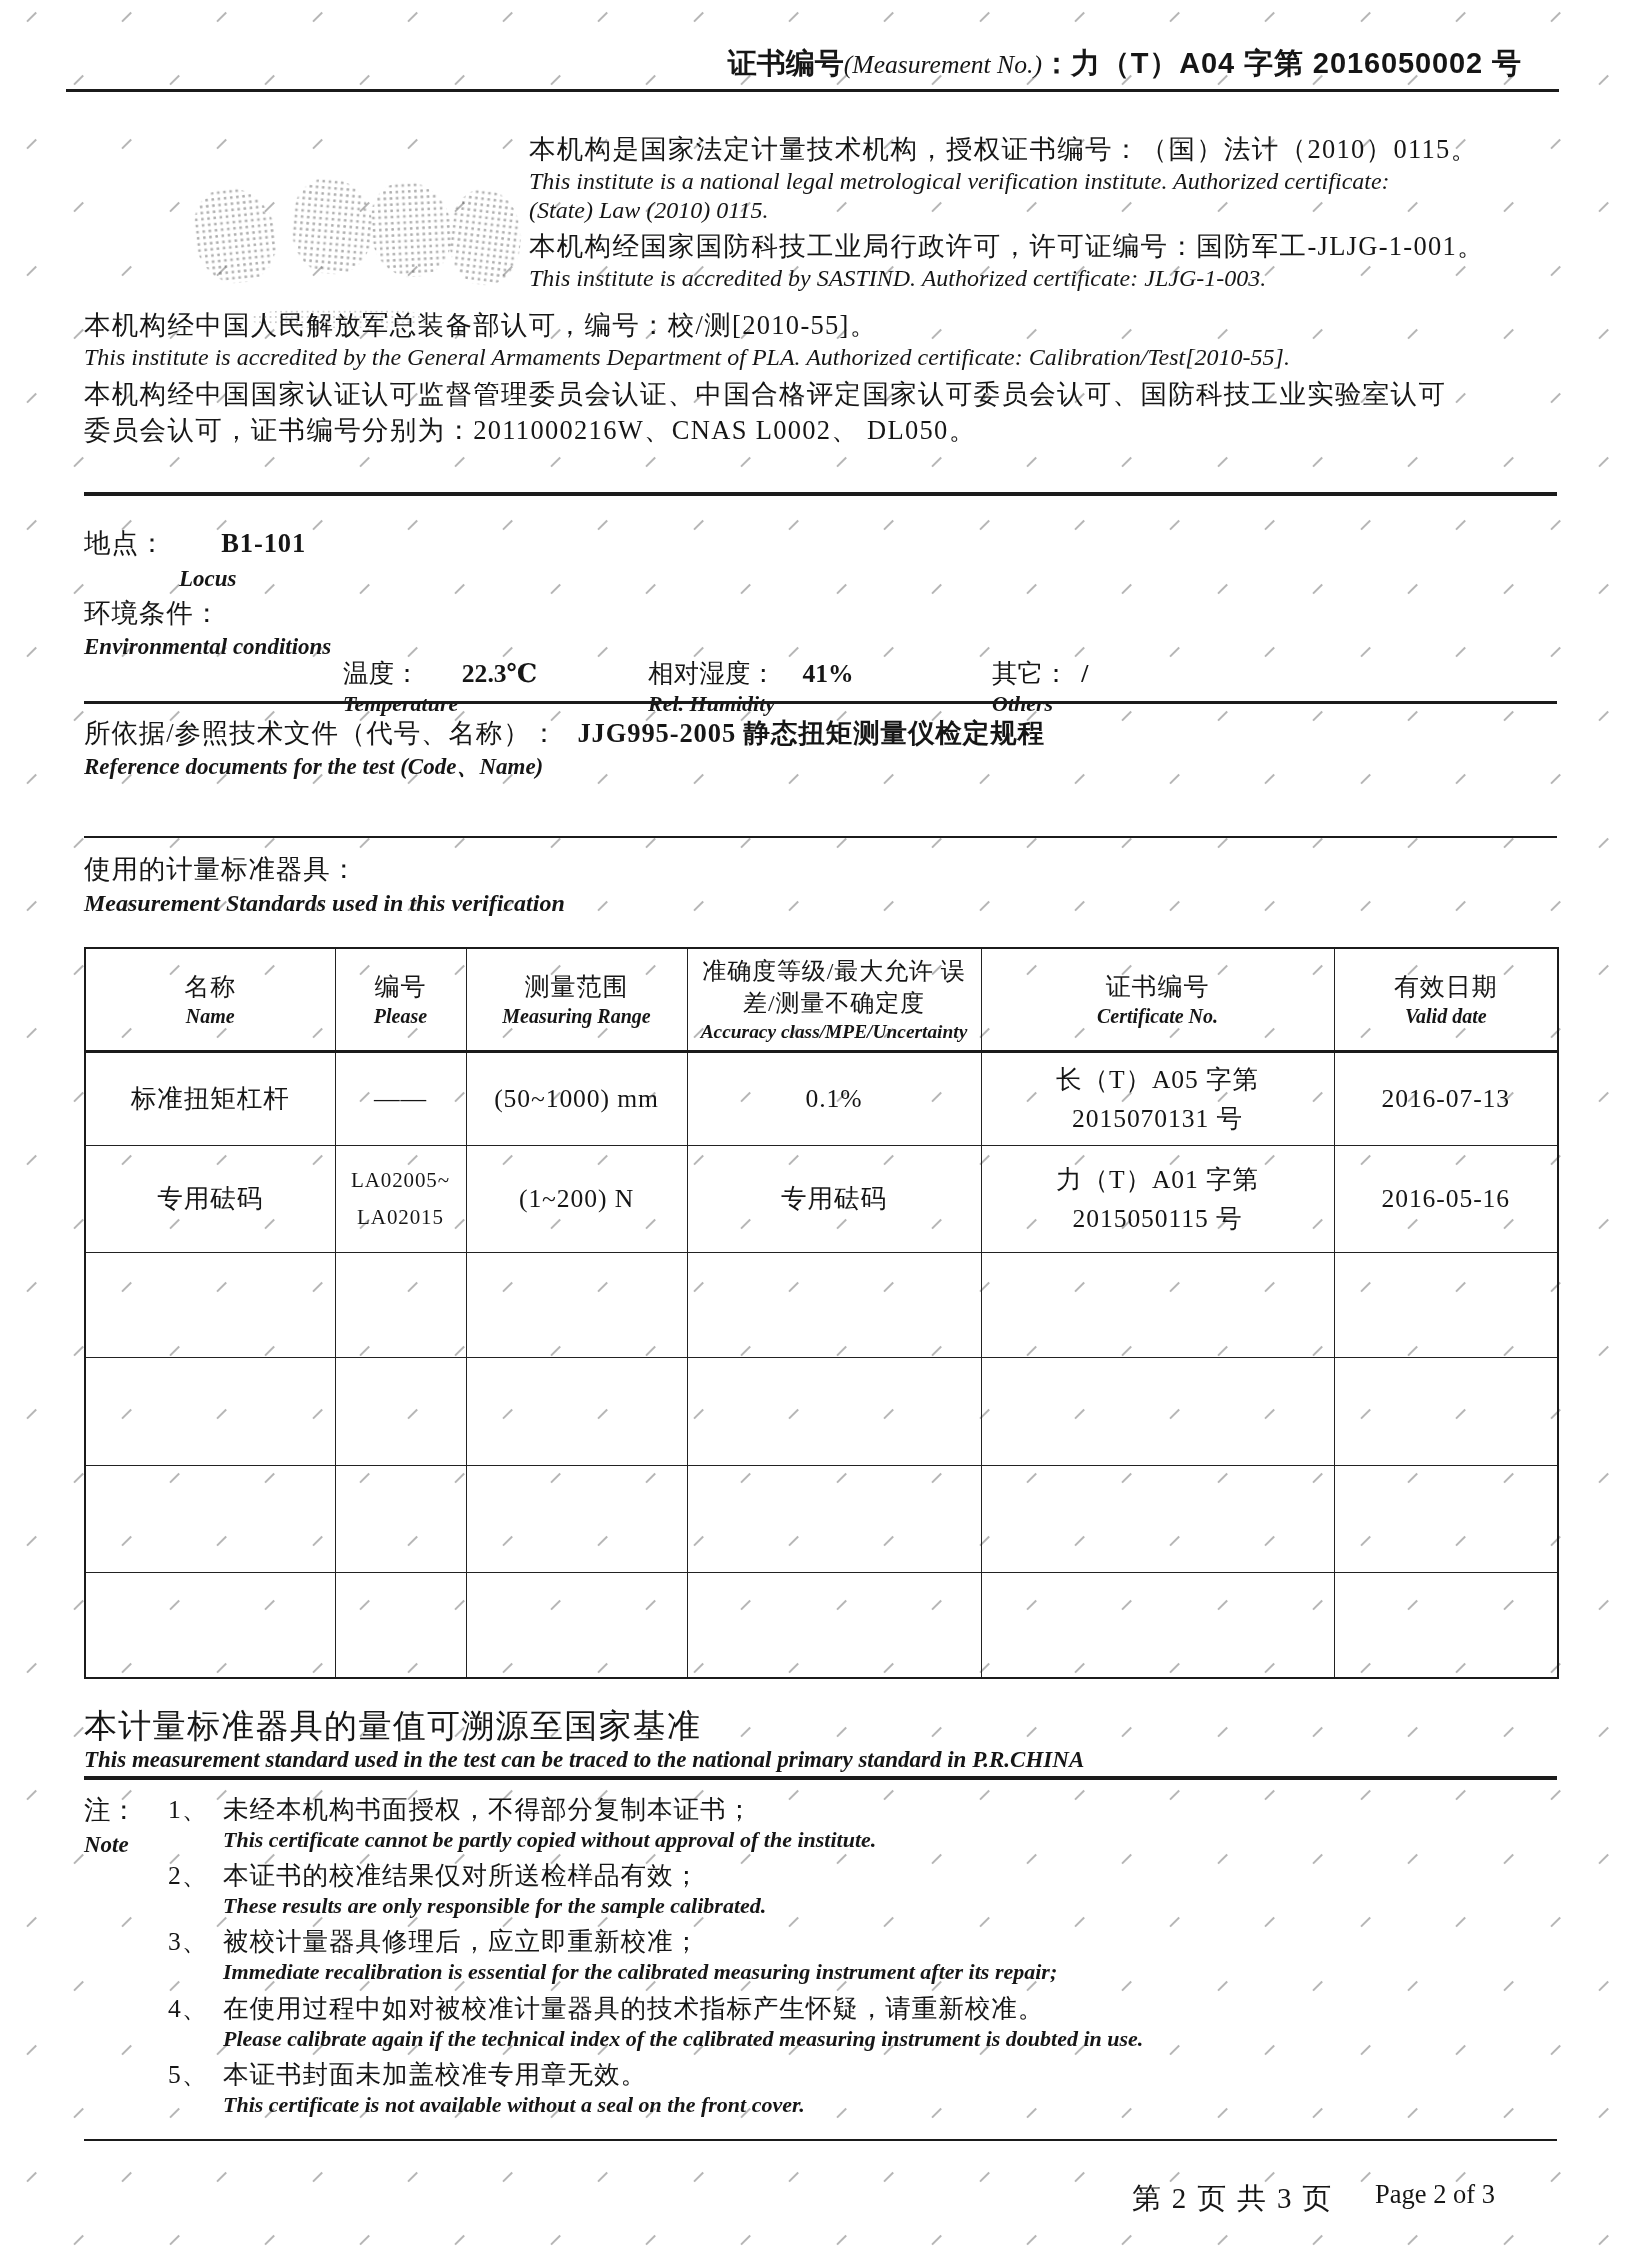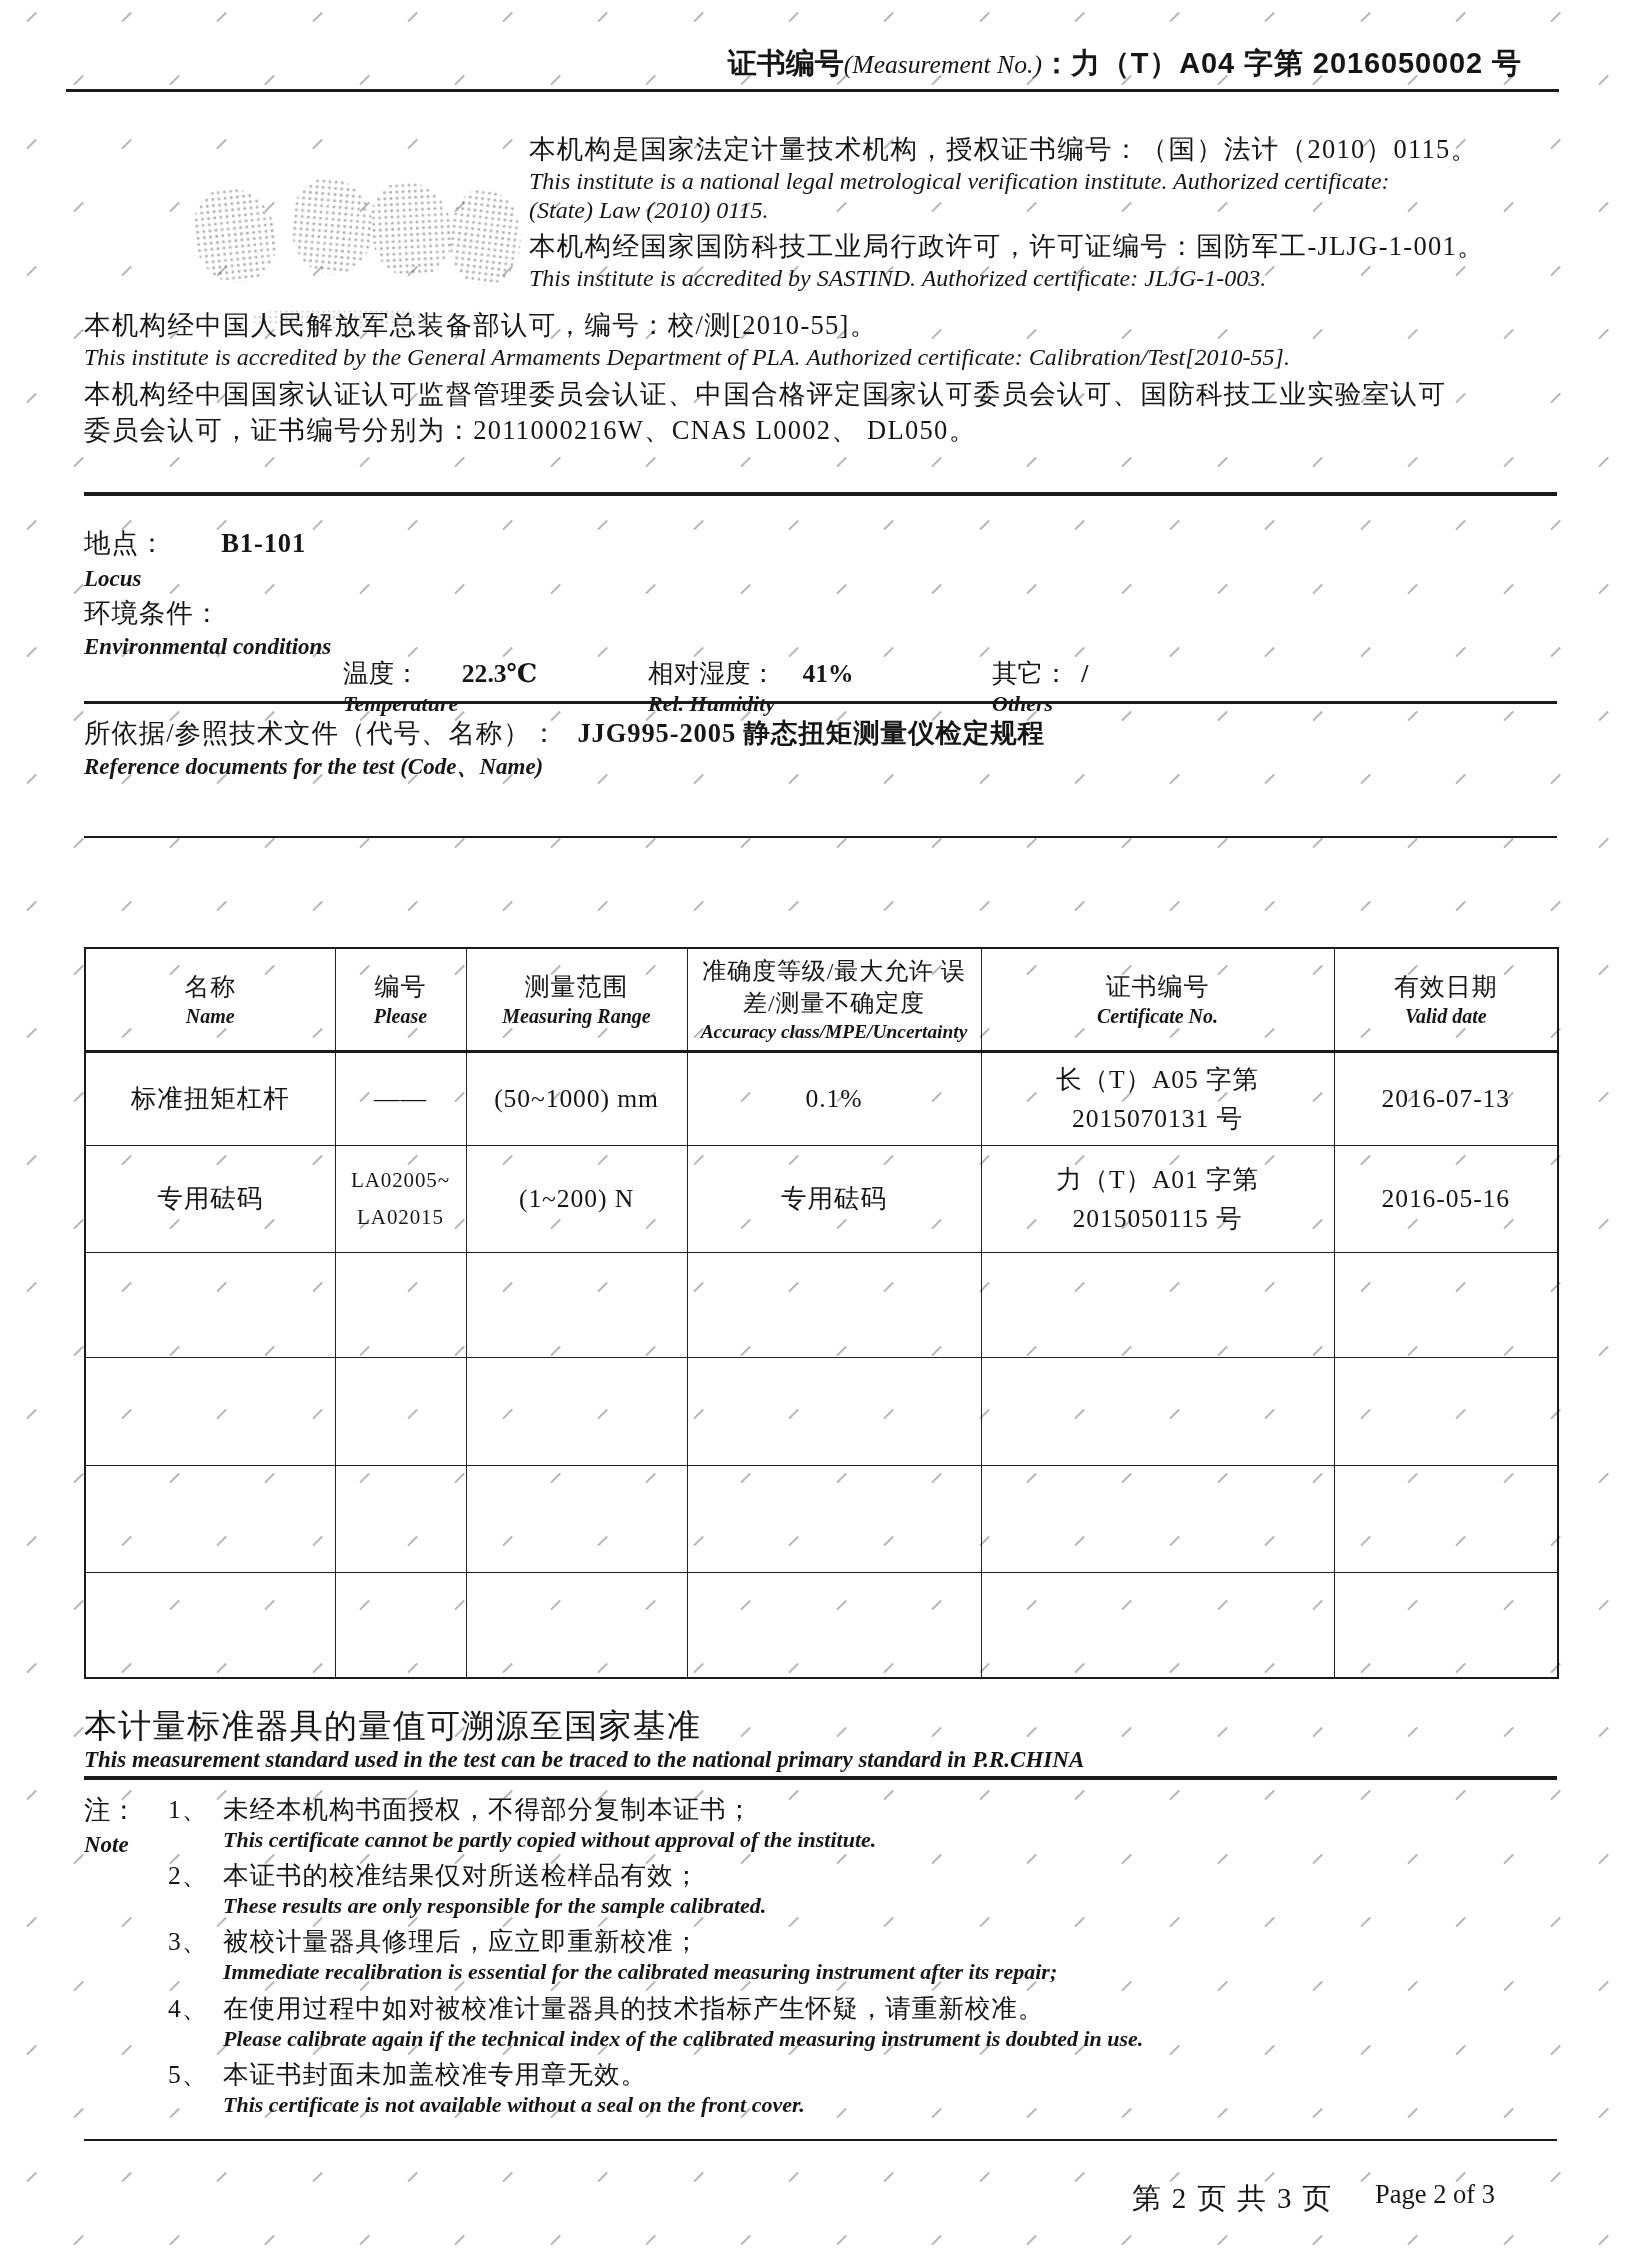--- a/index.html
+++ b/index.html
@@ -751,21 +751,21 @@
     <div class="acc-zh pre" style="margin-top:3.5px;">本机构经中国国家认证认可监督管理委员会认证、中国合格评定国家认可委员会认可、国防科技工业实验室认可
 委员会认可，证书编号分别为：2011000216W、CNAS L0002、  DL050。</div>
   </div>
 
   <div class="rule z" style="top:492px;left:84px;width:1473px;height:3.5px;"></div>
 
   <div class="locus z">
     <div class="zh">
       <span>地点：</span><span class="val" style="margin-left:55px;">B1-101</span>
     </div>
-    <div class="en-b" style="margin-top:3.5px;">Locus</div>
+    <div class="en-b" style="margin-top:3.5px;text-align:center;">Locus</div>
     <div class="zh" style="margin-top:3.5px;">环境条件：</div>
     <div class="en-b" style="margin-top:1.8px;">Environmental conditions</div>
   </div>
 
   <div class="env-row z">
     <div class="env-g" style="left:343px;">
       <div class="line1"><span>温度：</span><span class="val" style="margin-left:42px;">22.3℃</span></div>
       <div class="line2">Temperature</div>
     </div>
     <div class="env-g" style="left:648px;">
@@ -782,20 +782,24 @@
 
   <div class="reference z">
     <div class="zh">
       <span>所依据/参照技术文件（代号、名称）：</span><span class="val" style="margin-left:19.4px;">JJG995-2005 静态扭矩测量仪检定规程</span>
     </div>
     <div class="en-b" style="margin-top:1.8px;">Reference documents for the test (Code、Name)</div>
   </div>
 
   <div class="rule z" style="top:836px;left:84px;width:1473px;height:1.8px;"></div>
 
+  <div class="std-title z">
+    <div class="zh">使用的计量标准器具：</div>
+    <div class="en-b" style="font-size:24px;margin-top:1.8px;">Measurement Standards used in this verification</div>
+  </div>
 
   <table class="std z">
     <colgroup>
       <col style="width:250px;">
         <col style="width:131px;">
         <col style="width:221px;">
       <col style="width:294px;">
         <col style="width:353px;">
         <col style="width:224px;">
     </colgroup>

